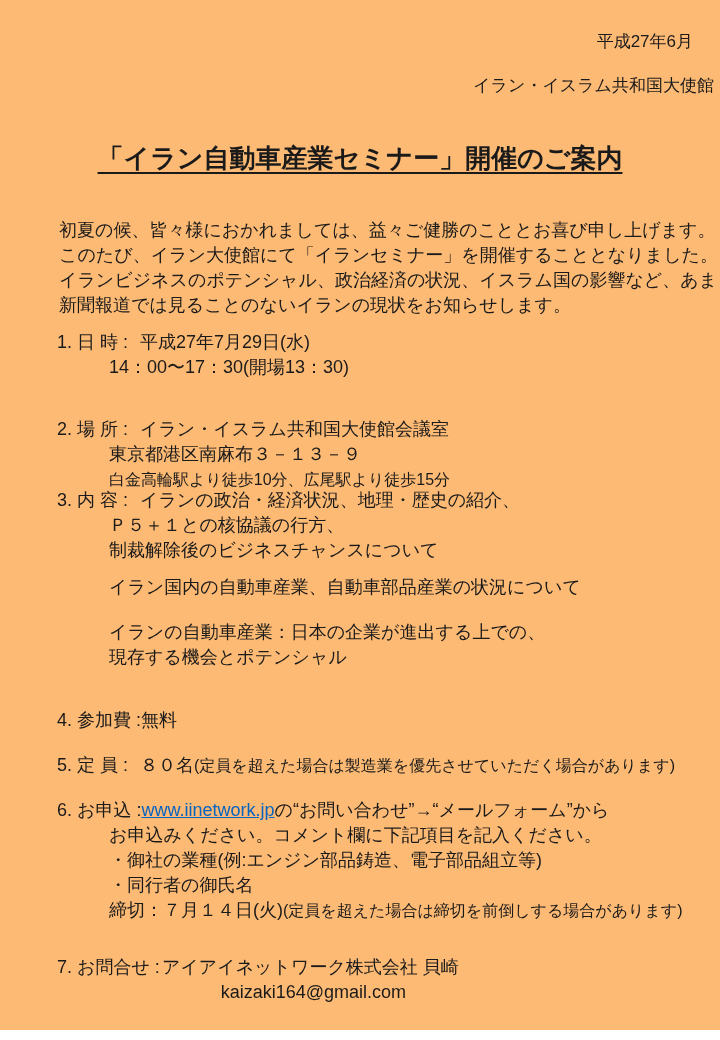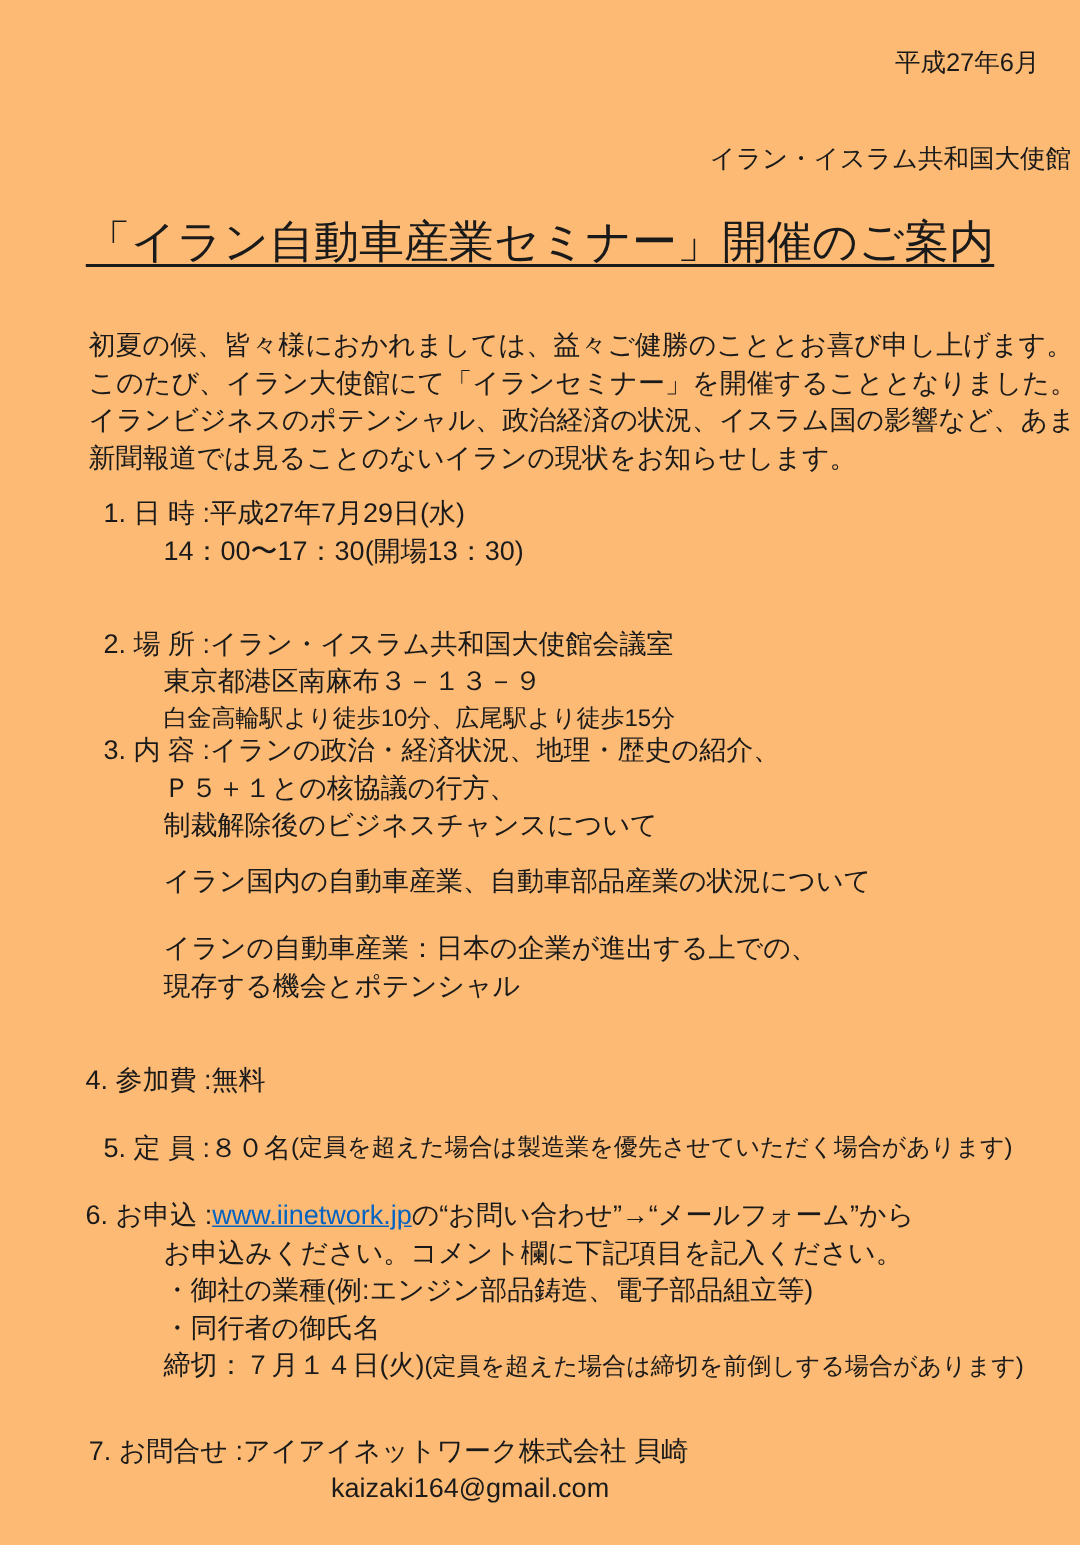--- a/index.html
+++ b/index.html
@@ -2,31 +2,31 @@
 <html><head>
 <meta charset="utf-8">
 <style>
   html,body{margin:0;padding:0;background:#ffffff;}
   .page{
     position:relative;width:720px;height:1030px;background:#fdba74;
     font-family:"Liberation Sans","DejaVu Sans",sans-serif;color:#1a1a1a;
     overflow:hidden;
   }
   .date{position:absolute;top:30px;right:27px;font-size:17px;white-space:nowrap;}
-  .org{position:absolute;top:74px;right:6px;font-size:17px;white-space:nowrap;margin-top:20px;}
+  .org{position:absolute;top:74px;right:6px;font-size:17px;white-space:nowrap;}
   .title{
     position:absolute;top:141px;left:0;width:100%;margin:0;text-align:center;
-    font-size:30px;font-weight:400;white-space:nowrap;
+    font-size:26px;font-weight:700;white-space:nowrap;
   }
   .title span{text-decoration:underline;text-underline-offset:5px;text-decoration-thickness:2px;}
   .intro{position:absolute;top:218px;left:59px;font-size:18px;line-height:25px;}
   .intro div{white-space:nowrap;}
   .item{position:absolute;left:57px;font-size:18px;line-height:25px;white-space:nowrap;}
   .row{display:flex;}
-  .label{min-width:83px;flex:none;text-align:right;}
+  .label{min-width:83px;flex:none;}
   .item-inquiry .label{min-width:105px;}
   .ml{margin-left:52px;}
   .item-inquiry .ml{margin-left:111px;text-align:center;}
   .small{font-size:16px;}
   .sp12{height:12px;}
   .sp20{height:20px;}
   .link{color:#0563c1;text-decoration:underline;cursor:pointer;}
 </style>
 </head>
 <body>

